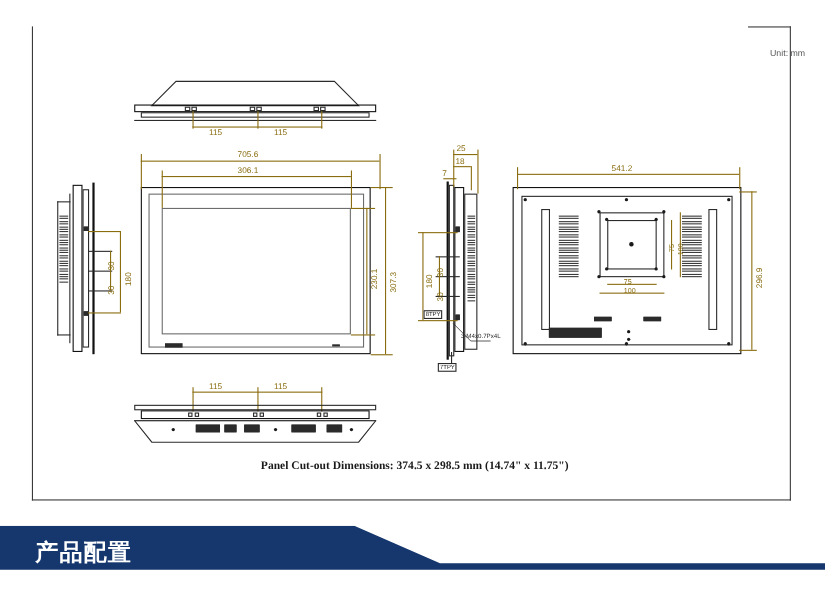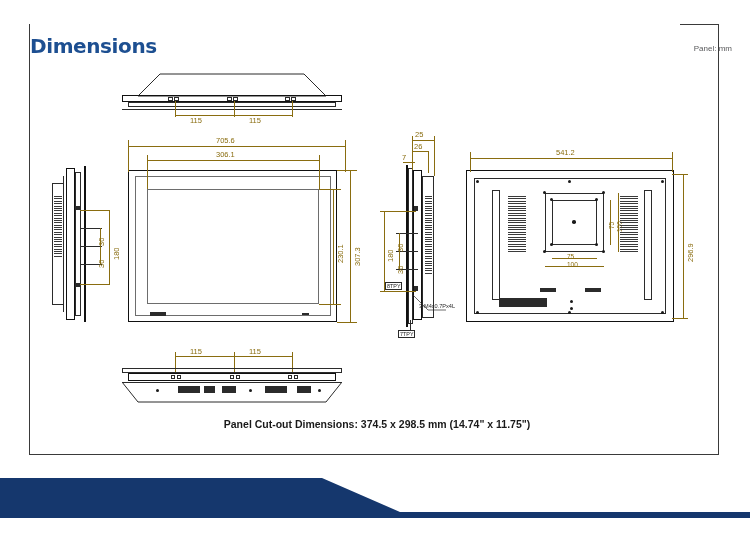--- a/index.html
+++ b/index.html
@@ -66,41 +66,40 @@
   }
   .dot{position:absolute;background:#1a1a1a;border-radius:50%;}
   .vent{position:absolute;}
   .vent i{display:block;width:100%;height:1px;background:#3a3a3a;margin-bottom:1.4px;}
 
   
   .caption{
     position:absolute;left:4px;right:0;top:418px;
     text-align:center;
     font-size:10.5px;font-weight:bold;color:#1a1a1a;
-    font-family:Liberation Sans, sans-serif;
+    font-family:Liberation Serif, serif;
   }
 
   
   .banner{
     position:absolute;left:0;top:478px;width:750px;height:46px;
   }
   .banner-text{
     position:absolute;left:32px;top:488px;
     font-size:21px;font-weight:bold;color:#ffffff;
     font-family:"DejaVu Sans", sans-serif;
     letter-spacing:1px;
   }
 </style>
 </head>
 <body>
 
 <div class="page">
 
-  <div class="title">Dimensions</div>
-  <div class="unit">Panel: mm</div>
+  <div class="unit">Unit: mm</div>
 
   <div class="frame"></div>
   <div class="frame-top-line"></div>
 
   <div>
 
     <svg width="220" height="26" style="position:absolute;left:122px;top:72px;">
       <polygon points="16,24 38,2 182,2 204,24" fill="none" stroke="#2b2b2b" stroke-width="1"></polygon>
     </svg>
 
@@ -248,21 +247,21 @@
         <i></i>
         <i></i>
     </div>
 
     <div class="ln vl" style="left:412px;top:136px;height:34px;background:#8a6d10;"></div>
     <div class="ln vl" style="left:434px;top:136px;height:40px;background:#8a6d10;"></div>
     <div class="ln hl" style="left:412px;top:140px;width:22px;background:#8a6d10;"></div>
     <div class="dim" style="left:415px;top:130px;">25</div>
     <div class="ln hl" style="left:412px;top:151px;width:16px;background:#8a6d10;"></div>
     <div class="ln vl" style="left:428px;top:151px;height:22px;background:#8a6d10;"></div>
-    <div class="dim" style="left:414px;top:142px;">26</div>
+    <div class="dim" style="left:414px;top:142px;">18</div>
     <div class="ln hl" style="left:403px;top:162px;width:12px;background:#8a6d10;"></div>
     <div class="dim" style="left:402px;top:153px;">7</div>
 
     <div class="box" style="left:414px;top:206px;width:4px;height:5px;background:#2b2b2b;"></div>
     <div class="box" style="left:414px;top:286px;width:4px;height:5px;background:#2b2b2b;"></div>
 
     <div class="ln hl" style="left:380px;top:211px;width:36px;background:#8a6d10;"></div>
     <div class="ln hl" style="left:380px;top:291px;width:36px;background:#8a6d10;"></div>
     <div class="ln vl" style="left:384px;top:211px;height:80px;background:#8a6d10;"></div>
     <div class="dim dim-v" style="left:386px;top:262px;">180</div>
@@ -419,14 +418,15 @@
     <div class="box" style="left:265px;top:386px;width:22px;height:7px;background:#2b2b2b;"></div>
     <div class="box" style="left:297px;top:386px;width:14px;height:7px;background:#2b2b2b;"></div>
     <div class="dot" style="left:318px;top:389px;width:3px;height:3px;"></div>
   </div>
 
   <div class="caption">Panel Cut-out Dimensions: 374.5 x 298.5 mm (14.74" x 11.75")</div>
 
   <svg class="banner" viewBox="0 0 750 46" preserveAspectRatio="none">
     <polygon points="0,0 322,0 400,34 750,34 750,40 0,40" fill="#15376d"></polygon>
   </svg>
+  <div class="banner-text">产品配置</div>
 
 </div>
 
 </body></html>

